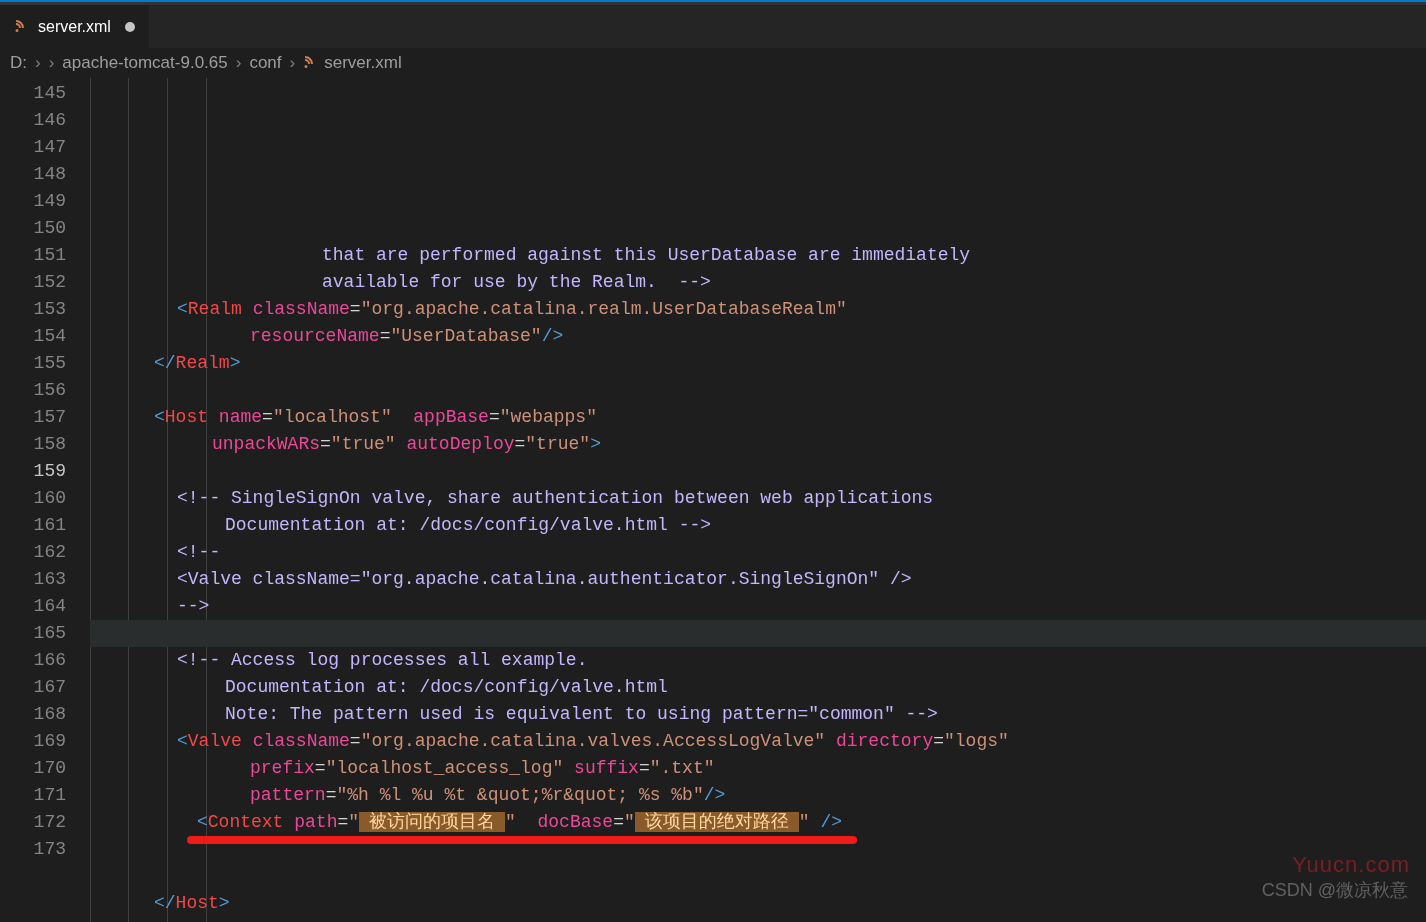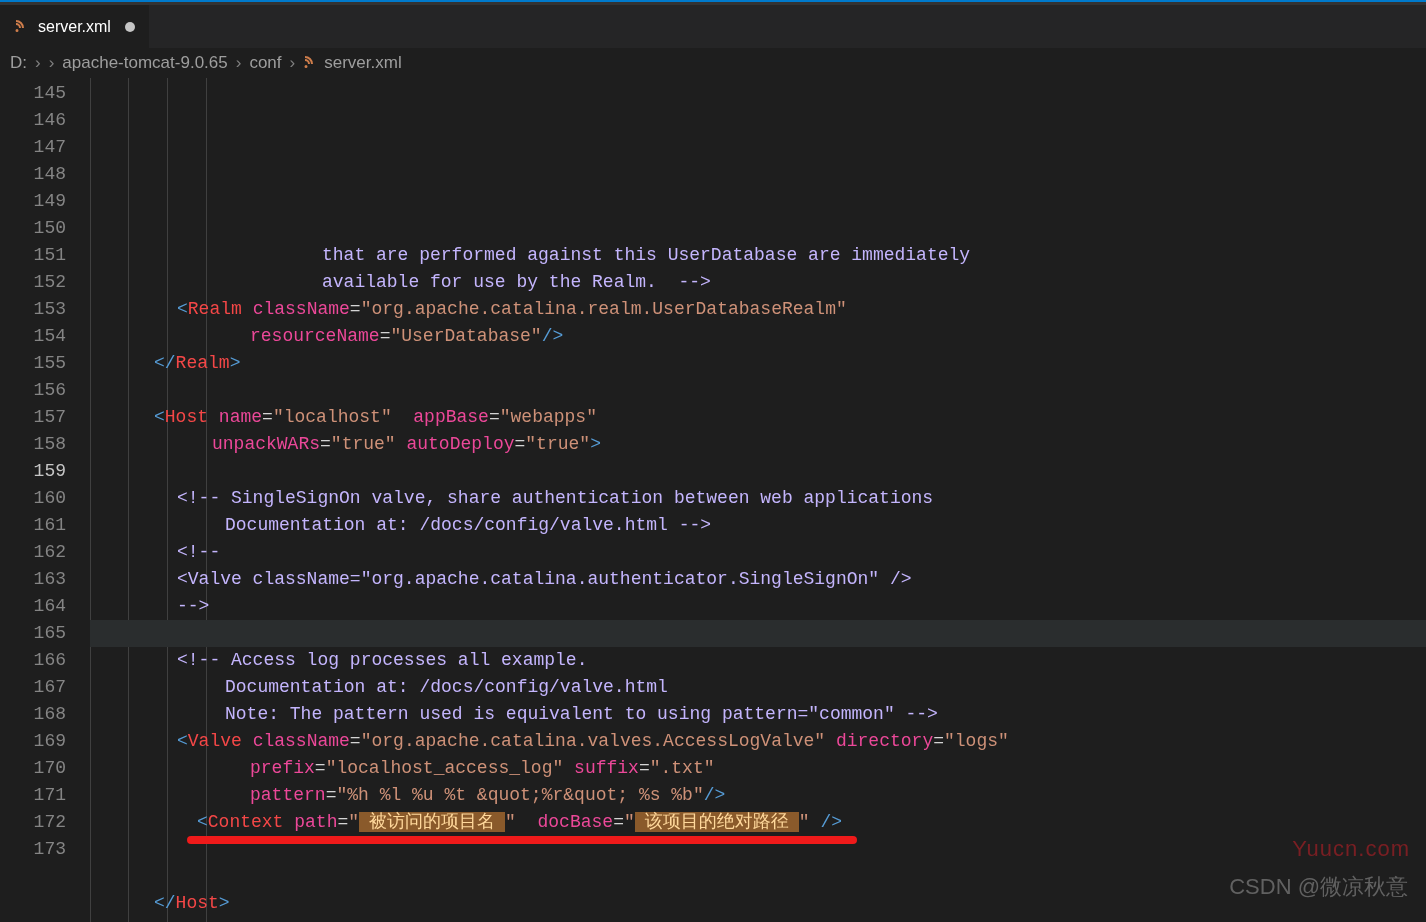--- a/index.html
+++ b/index.html
@@ -87,34 +87,34 @@
   position: absolute;
   left: 97px;
   width: 670px;
   height: 8px;
   background: #ef1a1a;
   border-radius: 4px;
 }
 .watermark1 {
   position: absolute;
   right: 16px;
-  bottom: 60px;
+  bottom: 44px;
   color: #8a1f24;
   font-family: 'Segoe UI', Arial, sans-serif;
   font-size: 22px;
   letter-spacing: 1px;
   opacity: 0.85;
 }
 .watermark2 {
   position: absolute;
   right: 18px;
   bottom: 20px;
   color: #6d6d6d;
   font-family: 'Segoe UI', 'Microsoft YaHei', Arial, sans-serif;
-  font-size: 22px;
+  font-size: 18px;
   opacity: 0.85;
 }
 .xml-icon {
   display: inline-flex;
   align-items: center;
   justify-content: center;
   width: 16px; height: 16px;
 }
 .xml-icon svg path { fill: #ce7d4b; }
 </style>

